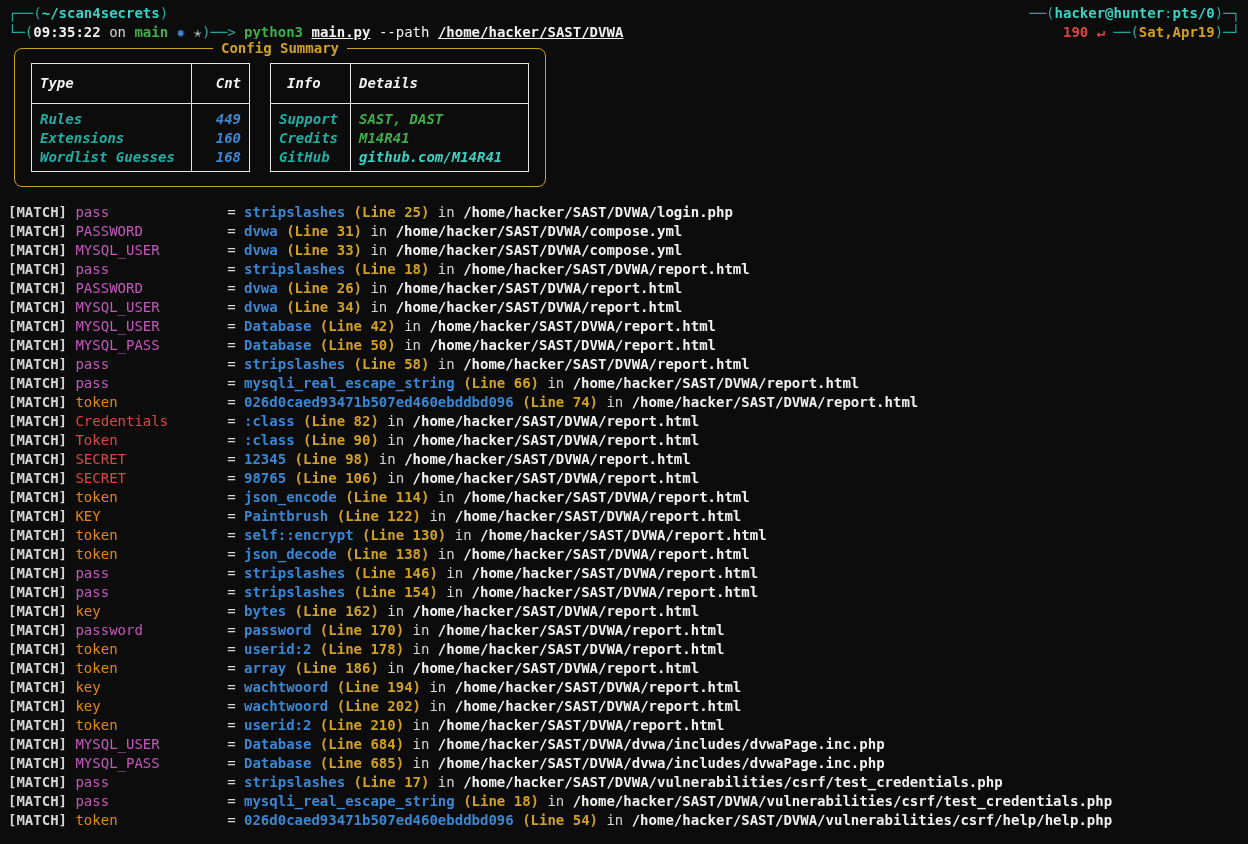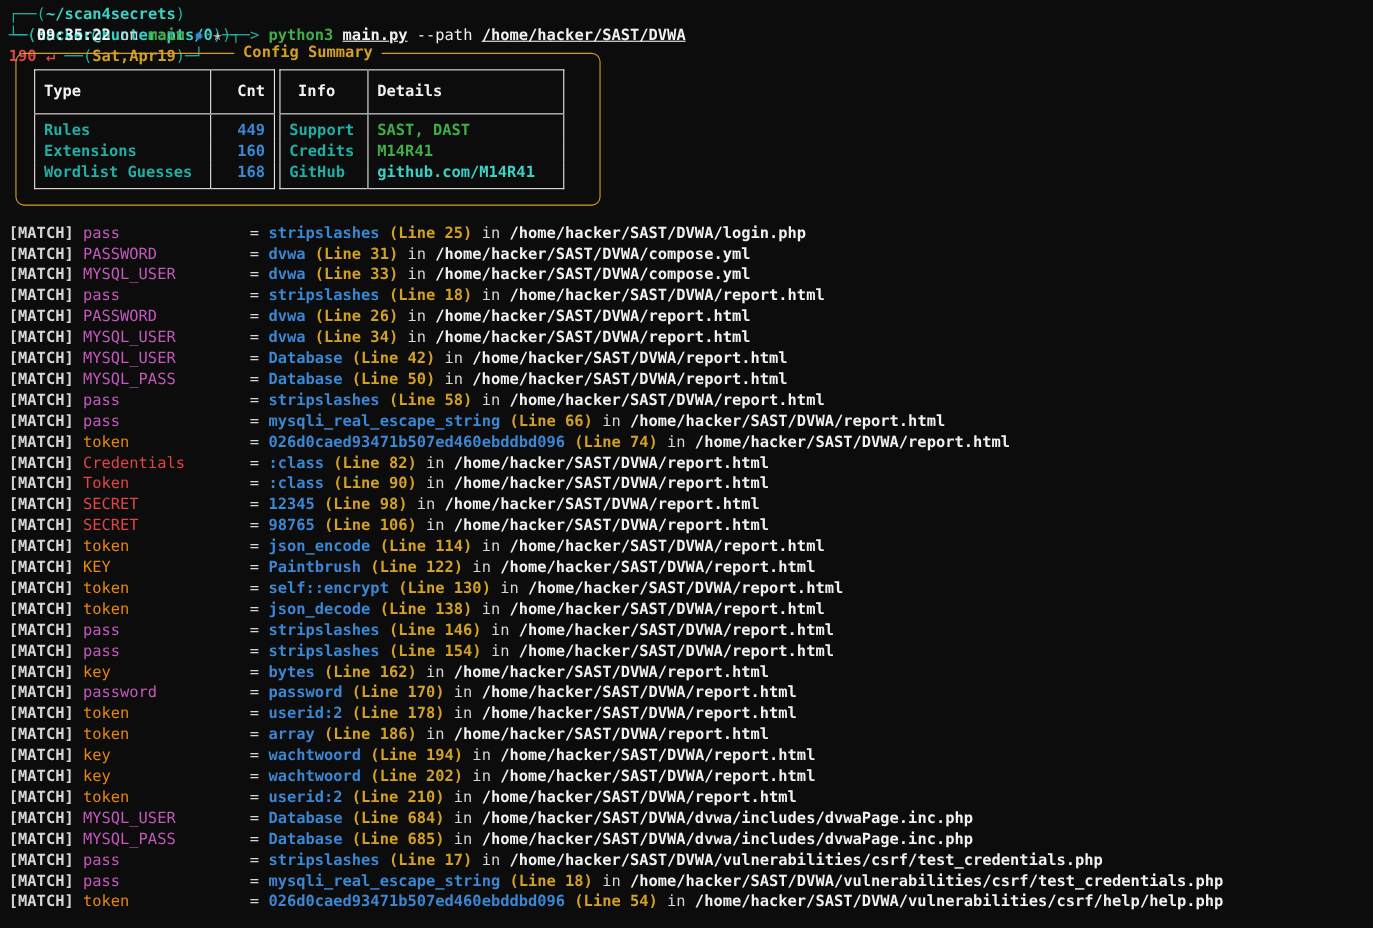--- a/index.html
+++ b/index.html
@@ -7,21 +7,21 @@
   body {
     width: 1248px; height: 844px; overflow: hidden;
     background: var(--bg, #0c0c0c);
     color: var(--fg, #d6d6d6);
     font-family: "DejaVu Sans Mono", "Liberation Mono", monospace;
     font-size: 14px; line-height: 19px;
   }
   .terminal { padding: 4px 8px 0 8px; width: 1248px; height: 844px; }
 
   
-  .row { display: flex; justify-content: space-between; white-space: pre; height: 19px; flex-direction: column; }
+  .row { display: flex; justify-content: space-between; white-space: pre; height: 19px; }
   .seg { white-space: pre; }
   .frame { color: var(--cyan); }
   .cwd, .userhost, .tty { color: var(--bright-cyan); font-weight: bold; }
   .time { color: var(--bright); font-weight: bold; }
   .plain { color: var(--fg); }
   .branch, .cmd { color: var(--green); font-weight: bold; }
   .sym1 { color: var(--blue); font-weight: bold; }
   .sym2 { color: var(--fg); }
   .ufile { color: var(--bright); font-weight: bold; text-decoration: underline; }
   .flag { color: var(--bright); }
@@ -33,21 +33,21 @@
   .config-box {
     position: relative; margin: 6px 0 0 6px; width: 532px;
     border: 1px solid var(--yellow); border-radius: 8px;
     padding: 14px 16px 14px 16px;
   }
   .config-title {
     position: absolute; top: -10px; left: 50%; transform: translateX(-50%);
     background: var(--bg); padding: 0 8px;
     color: var(--yellow); font-weight: bold; white-space: pre;
   }
-  .tables { display: flex; gap: 4px; align-items: center; }
+  .tables { display: flex; gap: 20px; align-items: center; font-style: italic; }
   table { border-collapse: collapse; border: 1px solid var(--table-border); }
   th, td { border-left: 1px solid var(--table-border); text-align: left; white-space: pre; }
   th:first-child, td:first-child { border-left: none; }
   th { border-bottom: 1px solid var(--table-border); padding: 10px 8px; color: var(--bright); font-weight: bold; }
   td { padding: 0 8px; }
   tbody tr:first-child td { padding-top: 6px; }
   tbody tr:last-child td { padding-bottom: 4px; }
   .col-type { width: 160px; }
   .col-cnt { width: 58px; text-align: right; }
   .col-info { width: 80px; padding-left: 16px; }

